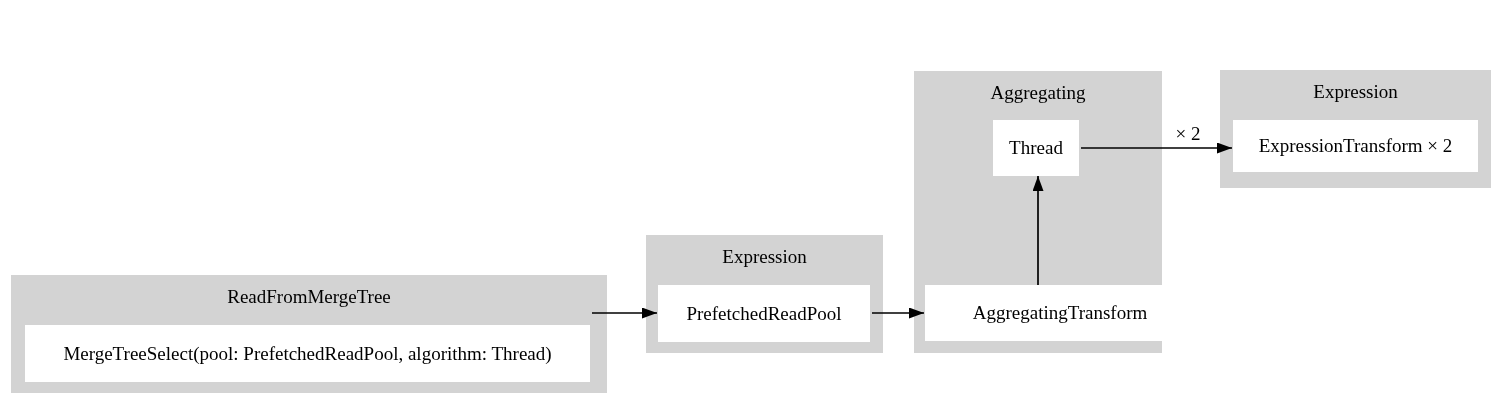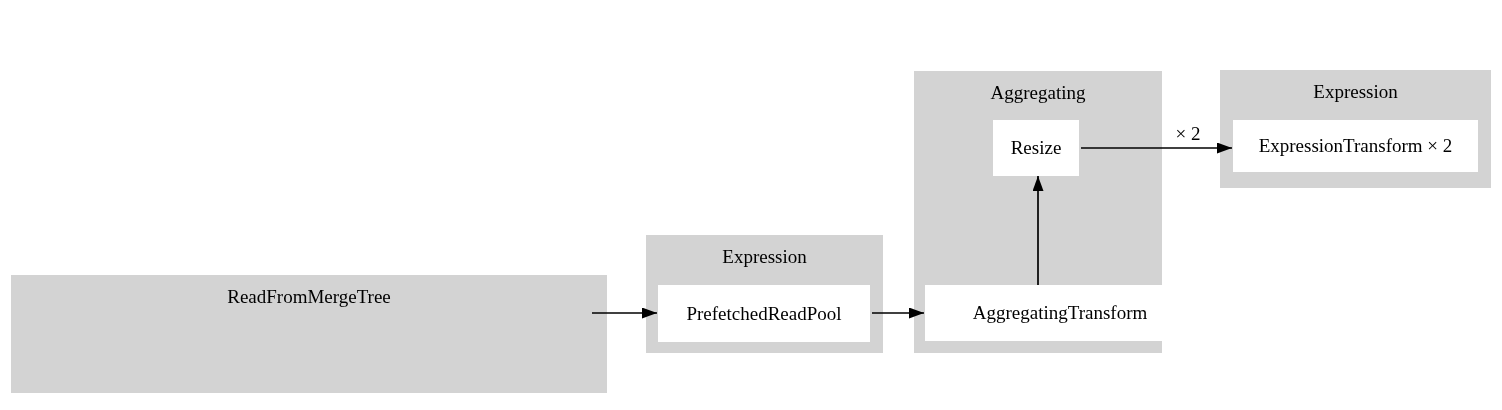--- a/index.html
+++ b/index.html
@@ -71,30 +71,31 @@
 
   .lbl-x2 { left: 1188px; top: 133px; }
 </style>
 </head>
 <body>
 
 <div class="canvas">
 
   <div class="cluster c1">
     <div class="cluster-label">ReadFromMergeTree</div>
+    <div class="node">MergeTreeSelect(pool: PrefetchedReadPool, algorithm: Thread)</div>
   </div>
 
   <div class="cluster c2">
     <div class="cluster-label">Expression</div>
     <div class="node">PrefetchedReadPool</div>
   </div>
 
   <div class="cluster c3">
     <div class="cluster-label">Aggregating</div>
-    <div class="node node-resize">Resize</div>
+    <div class="node node-resize">Thread</div>
     <div class="node node-aggt">AggregatingTransform</div>
   </div>
 
   <div class="cluster c4">
     <div class="cluster-label">Expression</div>
     <div class="node">ExpressionTransform × 2</div>
   </div>
 
   <svg class="edges" viewBox="0 0 1502 410" xmlns="http://www.w3.org/2000/svg">
     <defs>

